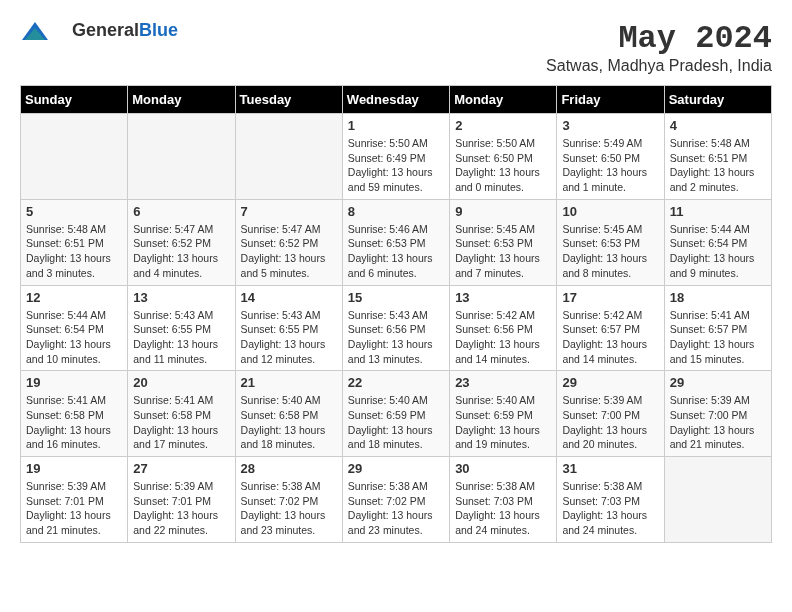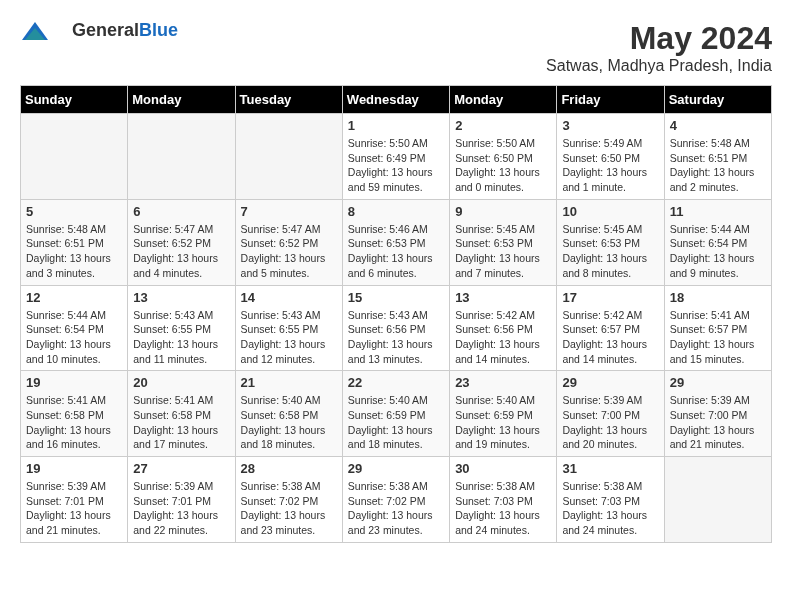--- a/index.html
+++ b/index.html
@@ -25,20 +25,21 @@
       width: 30px;
       height: 24px;
     }
     .title-block {
       text-align: right;
     }
     .month-year {
       font-size: 32px;
       font-weight: bold;
       color: #333;
+      font-family: Liberation Mono, monospace;
     }
     .location {
       font-size: 16px;
       color: #333;
       margin-left: 48px;
     }
     table {
       width: 100%;
       border-collapse: collapse;
       table-layout: fixed;

